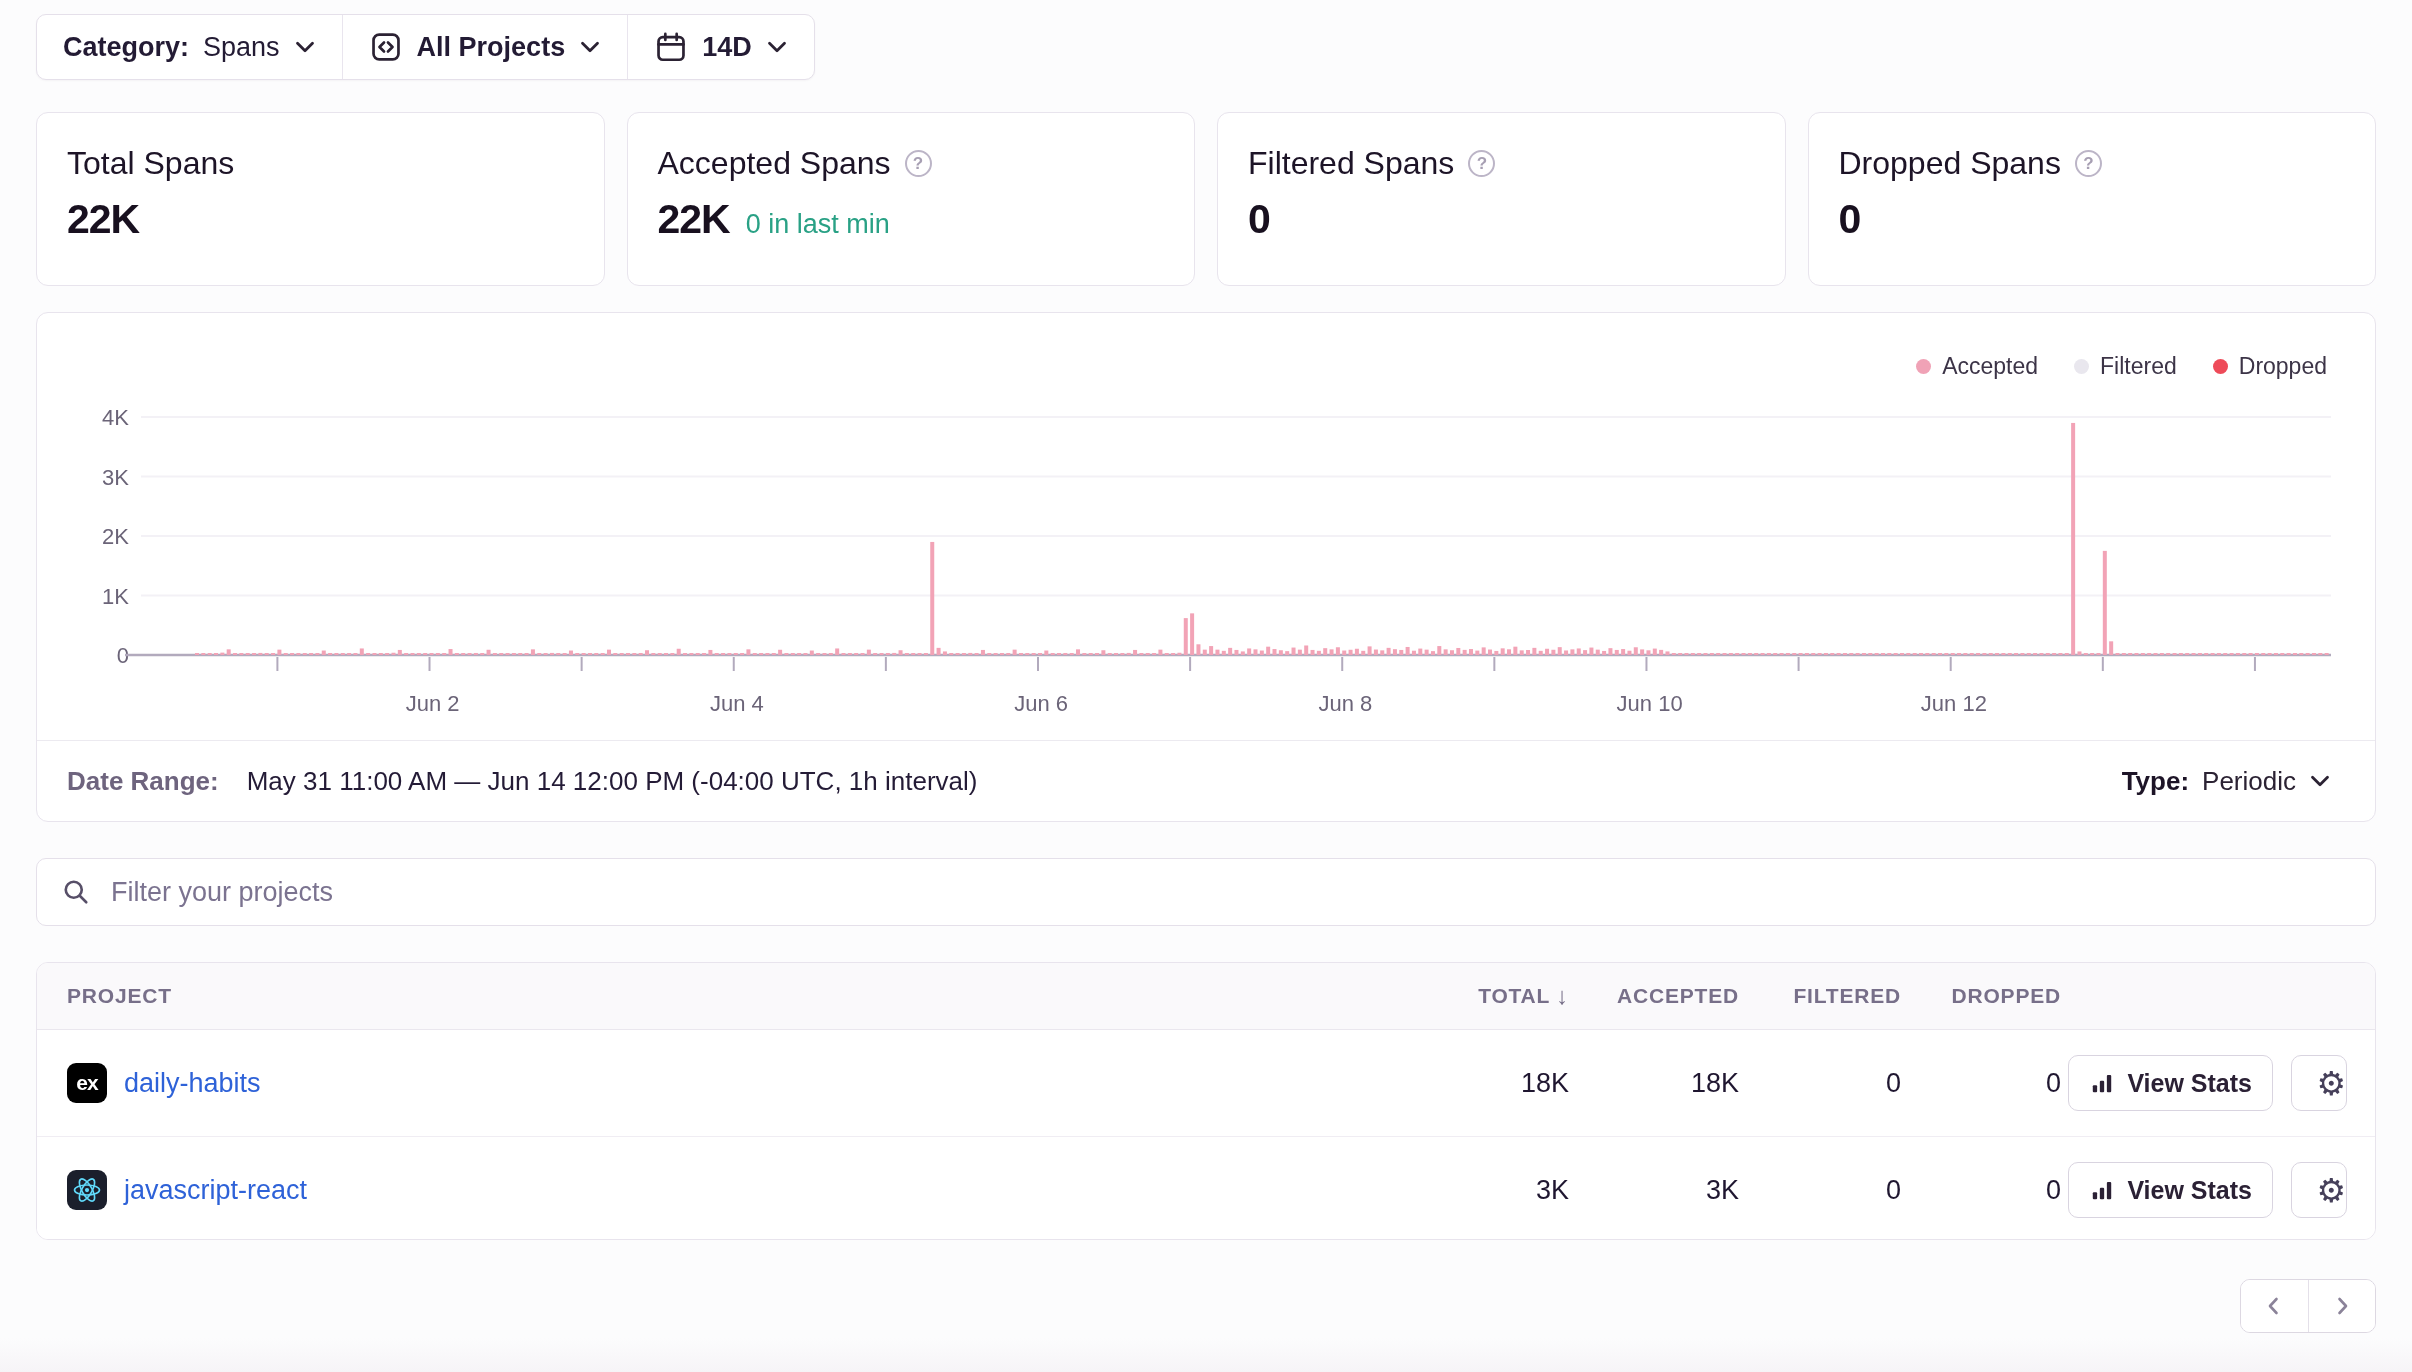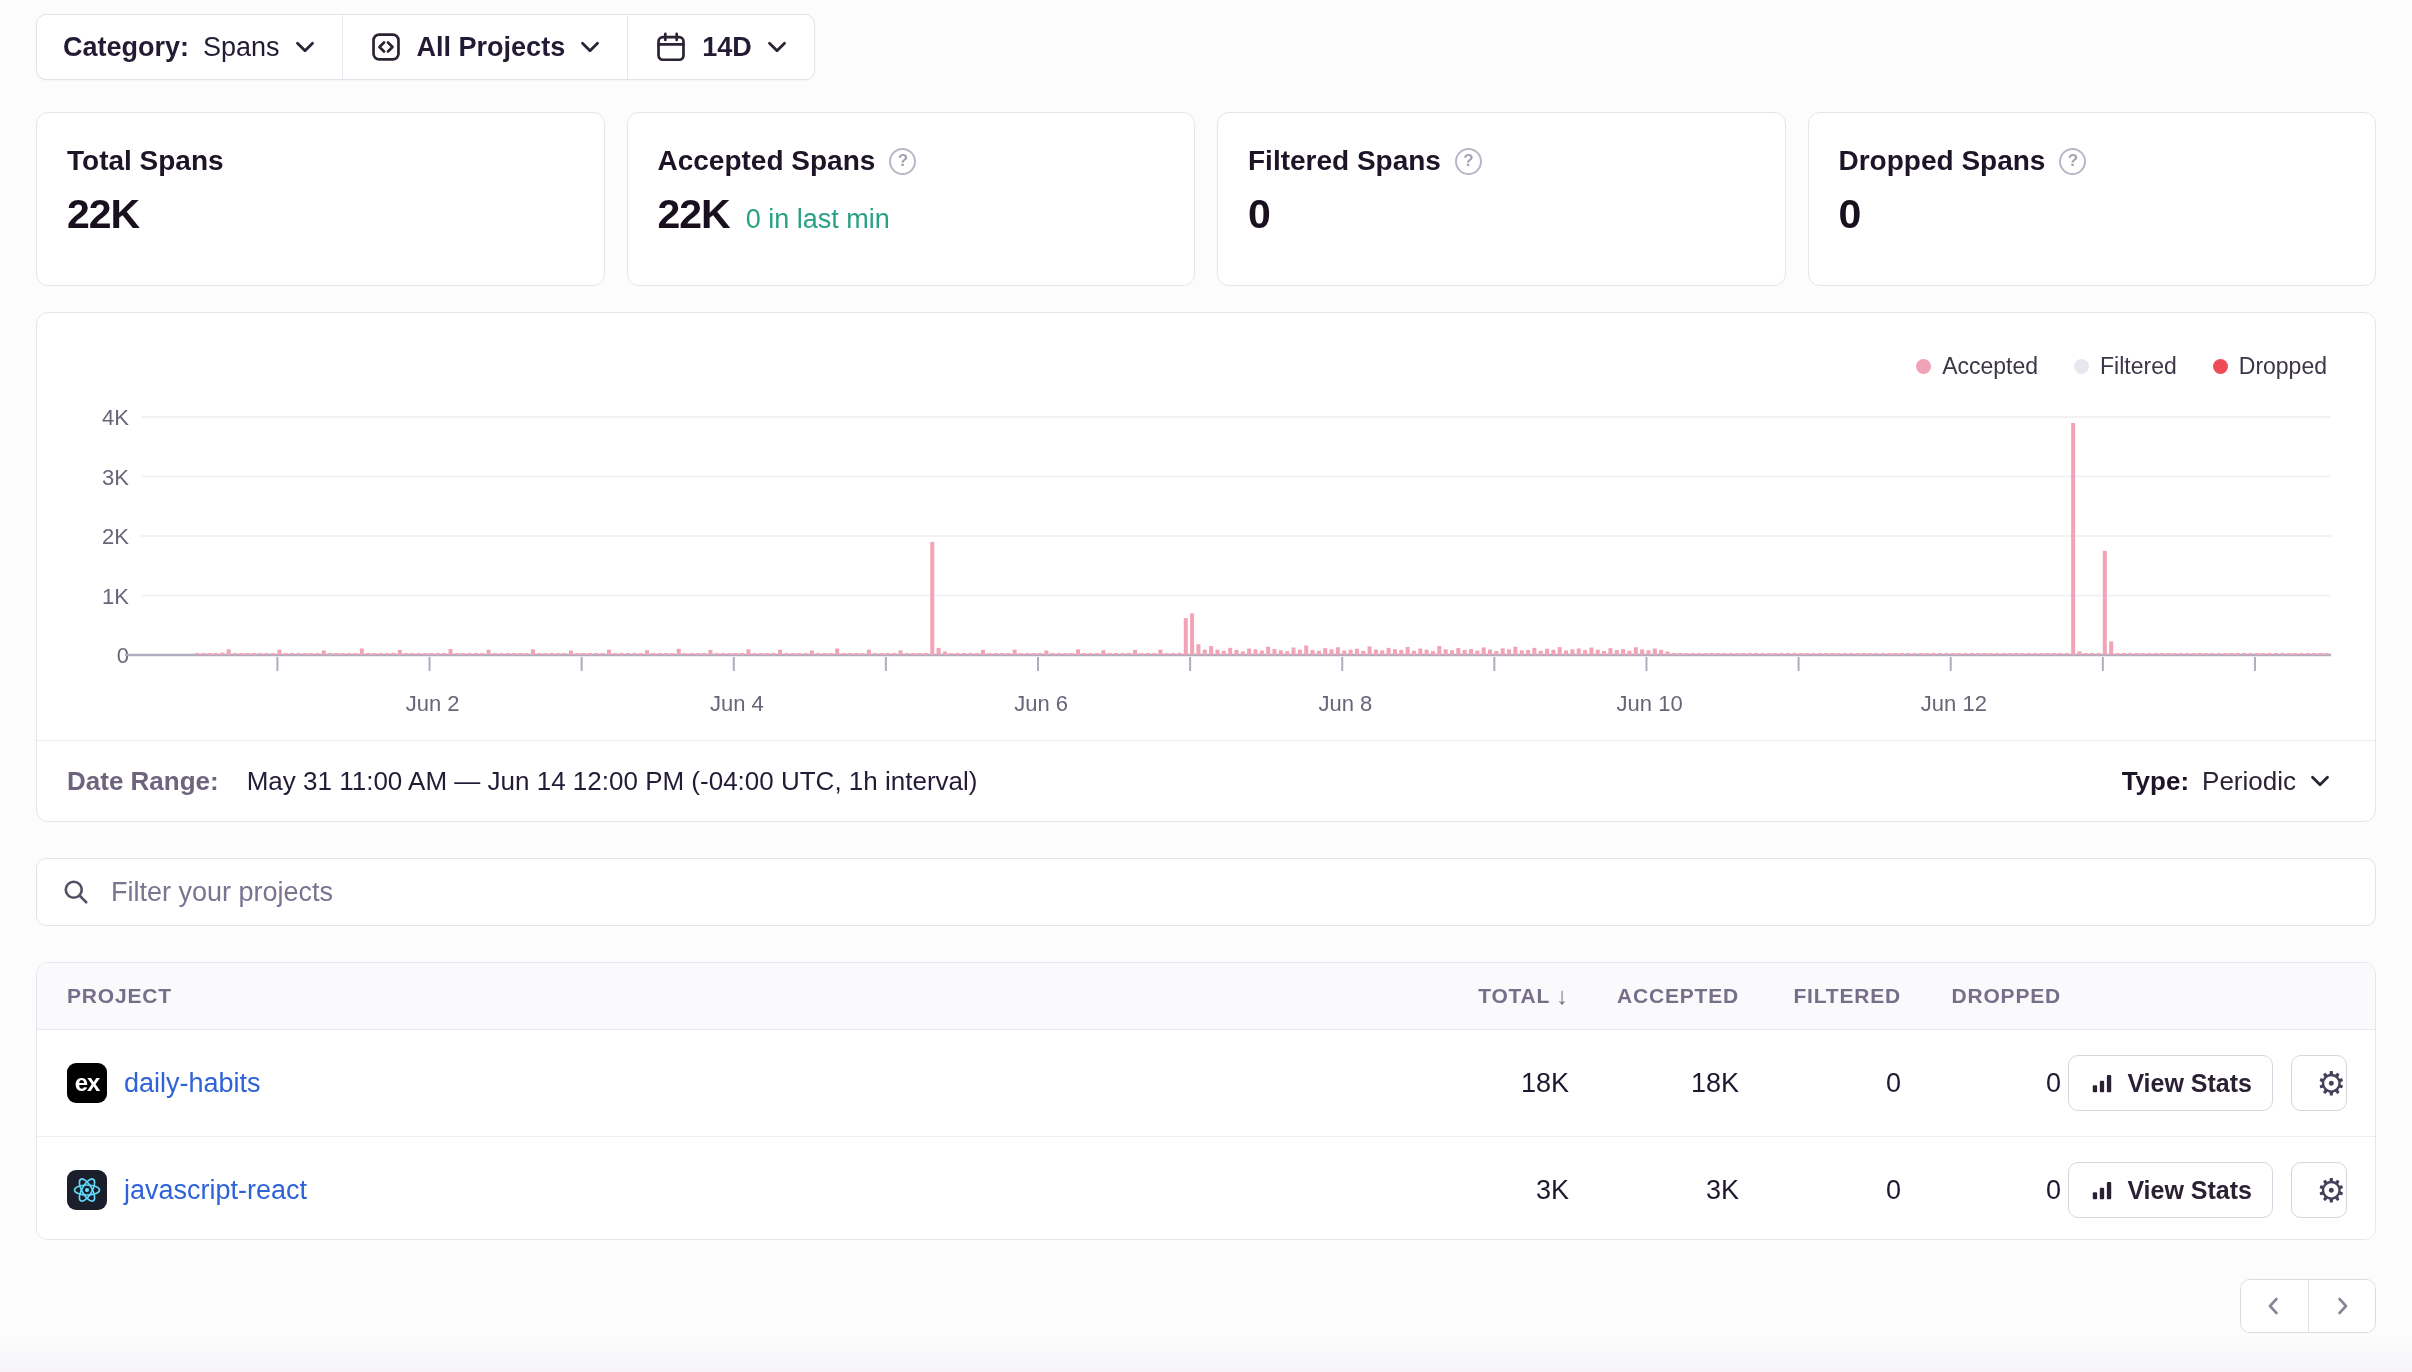--- a/index.html
+++ b/index.html
@@ -13,21 +13,21 @@
   .fseg{display:flex;align-items:center;gap:14px;padding:0 26px;font-size:27px;font-weight:700;color:#231b34;cursor:default;}
   .fseg + .fseg{border-left:1.5px solid #e9e5ee;}
   .fseg .val{font-weight:400;}
   .chev{width:22px;height:15px;flex:0 0 auto;}
   .icon24{width:34px;height:34px;flex:0 0 auto;}
 
   
   .cards-row{position:absolute;left:36px;right:36px;top:112px;display:flex;gap:22px;}
   .stat-card{flex:1;height:174px;padding:32px 30px 0 30px;}
   .stat-title-row{display:flex;align-items:center;gap:14px;}
-  .stat-title{font-size:28px;font-weight:700;color:#1d1427;}
+  .stat-title{font-size:32px;font-weight:400;color:#1d1427;}
   .help{width:27px;height:27px;border-radius:50%;border:2px solid #bcb5c7;color:#a79fb3;
         display:flex;align-items:center;justify-content:center;font-size:17px;font-weight:700;box-sizing:border-box;}
   .stat-value-row{display:flex;align-items:baseline;gap:16px;margin-top:14px;}
   .stat-value{font-size:41px;font-weight:650;color:#18101f;letter-spacing:-1px;}
   .stat-sub{font-size:27px;color:#29a185;}
 
   
   .chart-card{position:absolute;left:36px;right:36px;top:312px;height:510px;}
   .legend{position:absolute;top:40px;right:48px;display:flex;gap:36px;align-items:center;font-size:23px;color:#3c3447;}
   .legend-item{display:flex;align-items:center;gap:11px;}
@@ -54,21 +54,21 @@
          font-size:21px;font-weight:700;letter-spacing:.8px;color:#776f89;}
   .trow{position:relative;height:106px;background:#fff;}
   .trow.first{border-bottom:1.5px solid #f0edf3;}
   .vmid{position:absolute;top:50%;transform:translateY(-50%);}
   .th-project{left:30px;}
   .c-total{right:806px;} .c-accepted{right:636px;} .c-filtered{right:474px;} .c-dropped{right:314px;}
   .th-sort{display:flex;align-items:center;gap:6px;}
   .num{font-size:27px;color:#1f1630;}
   .proj{left:30px;display:flex;align-items:center;gap:17px;}
   .picon{width:40px;height:40px;border-radius:9px;display:flex;align-items:center;justify-content:center;}
-  .picon.expo{background:#000;color:#fff;font-size:24px;font-weight:700;letter-spacing:-1px;}
+  .picon.expo{background:#000;color:#fff;font-size:21px;font-weight:700;letter-spacing:-1px;}
   .picon.react{background:#1b1f2c;}
   .plink{font-size:27px;color:#2e62d8;text-decoration:none;}
   .btn{display:flex;align-items:center;justify-content:flex-end;background:#fff;border:1.5px solid #d9d4e0;
        border-radius:10px;box-sizing:border-box;color:#2b2135;}
   .btn-stats{right:102px;height:56px;padding:0 20px;gap:12px;font-size:25px;font-weight:700;}
   .btn-gear{right:28px;width:56px;height:56px;font-size:33px;color:#46405a;}
 
   
   .pager{position:absolute;right:36px;top:1279px;height:54px;width:136px;display:flex;background:#fff;
          border:1.5px solid #ddd8e2;border-radius:10px;overflow:hidden;box-sizing:border-box;}

